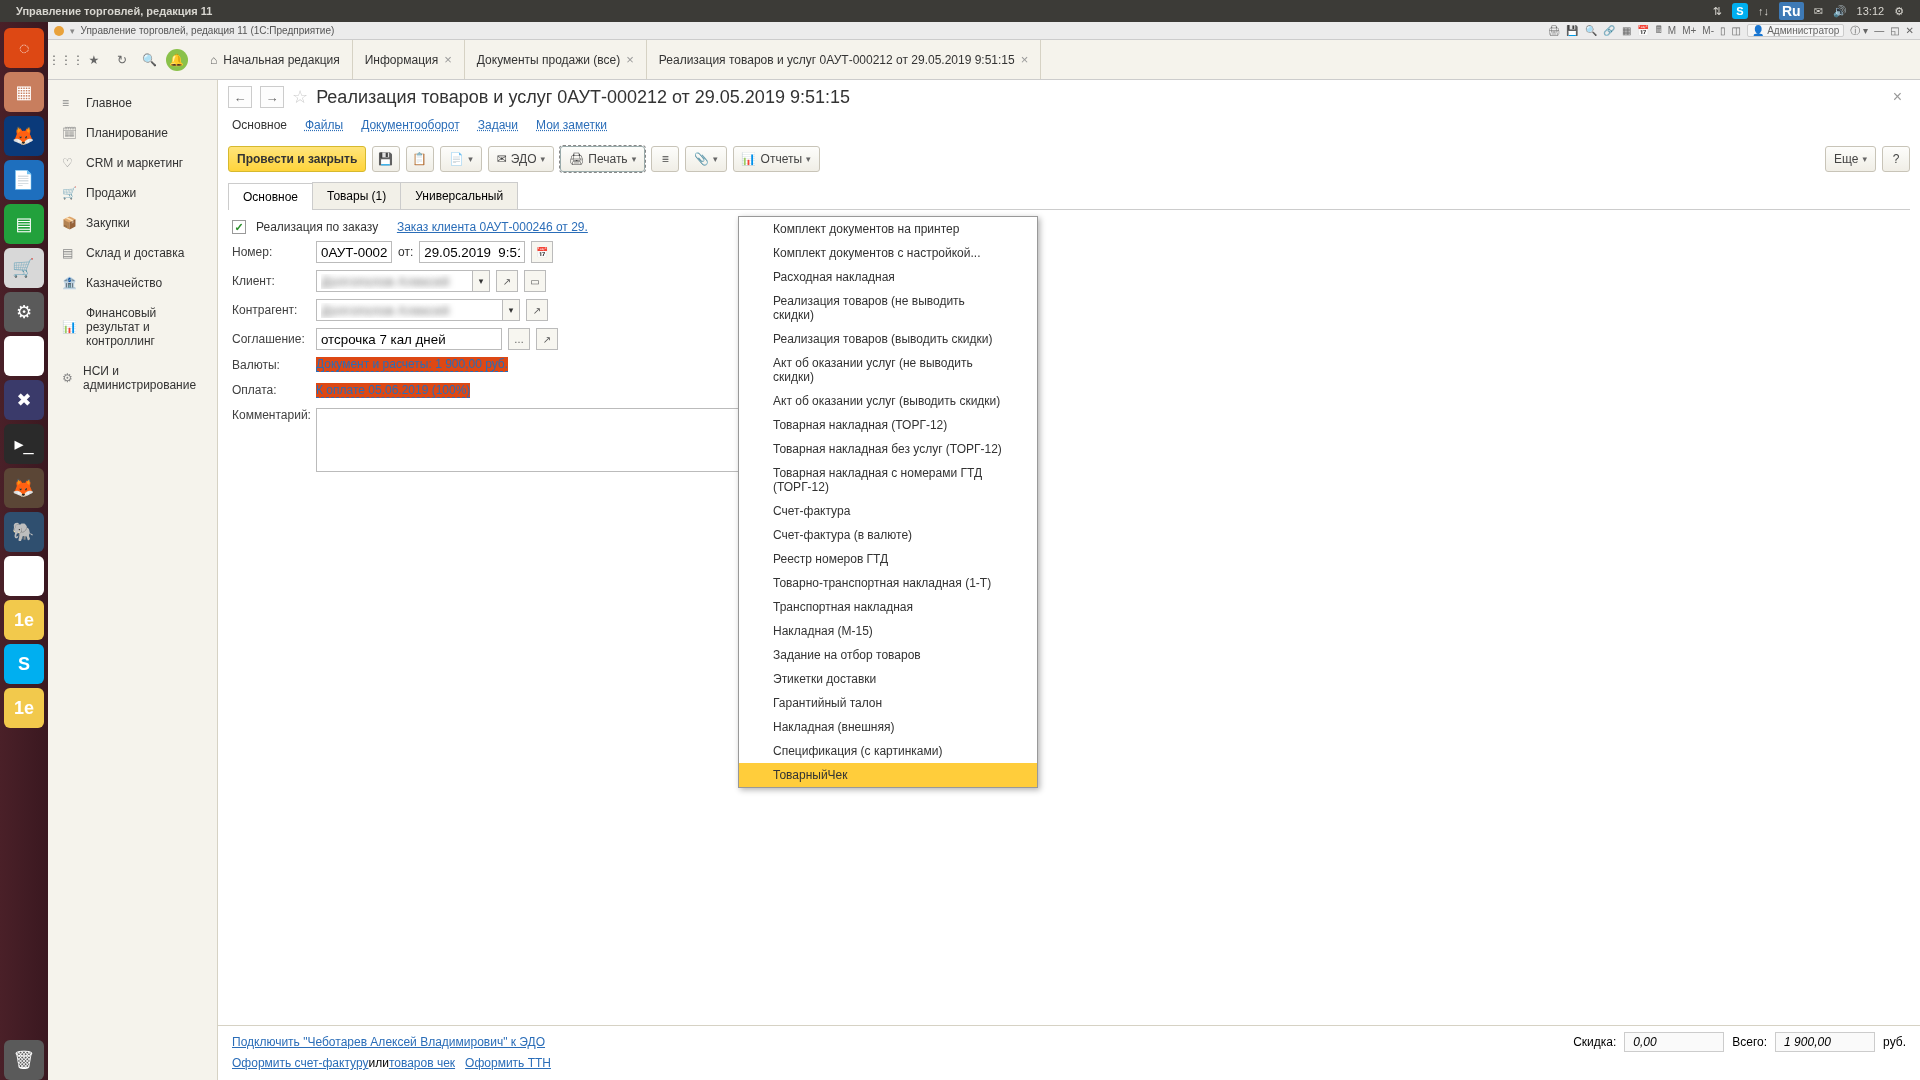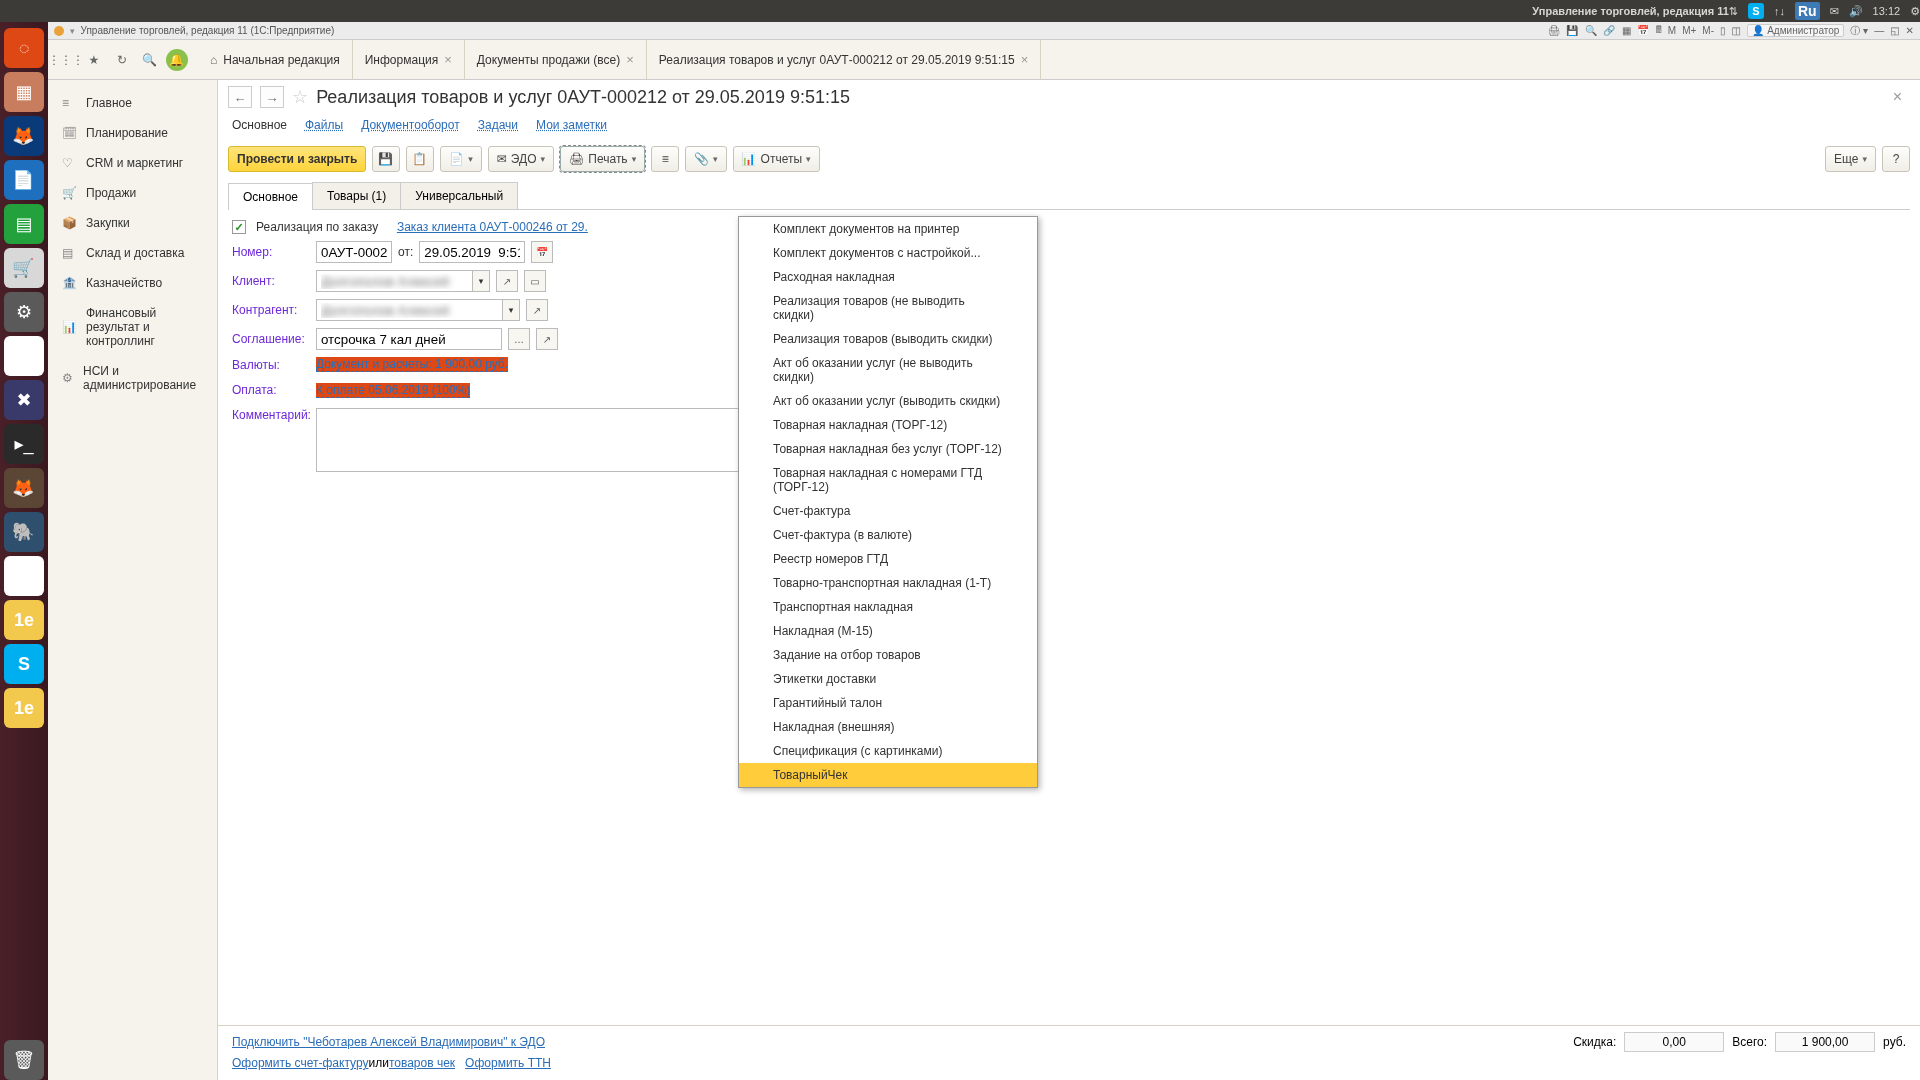--- a/index.html
+++ b/index.html
@@ -1,19 +1,19 @@
 <!DOCTYPE html>
 <html><head>
 <meta charset="utf-8">
 <style>
 * { margin: 0; padding: 0; box-sizing: border-box; font-family: Arial, sans-serif; }
 body { background: #2c2c2c; overflow: hidden; font-size: 12px; }
 
 
-.ubuntu-bar { height: 22px; background: #3c3b37; color: #d8d6d0; display: flex; align-items: center; padding: 0 0; font-size: 11px; text-align: right; }
+.ubuntu-bar { height: 22px; background: #3c3b37; color: #d8d6d0; display: flex; align-items: center; padding: 0 16px; font-size: 11px; }
 .ubuntu-bar .title { flex: 1; font-weight: bold; }
 .ubuntu-bar .tray { display: flex; gap: 10px; align-items: center; }
 .ubuntu-bar .tray span { display: inline-flex; align-items: center; }
 .ru-badge { background: #3e7ab6; color: #fff; padding: 1px 3px; border-radius: 2px; font-size: 14px; font-weight: bold; }
 .s-badge { background: #00aff0; color: #fff; width: 16px; height: 16px; border-radius: 3px; display: inline-flex; align-items: center; justify-content: center; font-weight: bold; font-size: 11px; }
 
 
 .launcher { position: absolute; left: 0; top: 22px; bottom: 0; width: 48px; background: linear-gradient(to right, #4a2028, #3a1820); padding-top: 6px; display: flex; flex-direction: column; gap: 4px; align-items: center; }
 .launcher .item { width: 40px; height: 40px; border-radius: 6px; display: flex; align-items: center; justify-content: center; font-size: 18px; color: #fff; }
 .dash { background: #dd4814; }
@@ -78,42 +78,42 @@
 .doc-toolbar .spacer { flex: 1; }
 
 
 .form-tabs { display: flex; border-bottom: 1px solid #ccc; margin: 0 10px; }
 .form-tab { padding: 6px 14px; border: 1px solid #ccc; border-bottom: none; background: #f2f0e8; font-size: 12px; margin-right: -1px; }
 .form-tab.active { background: #fff; position: relative; top: 1px; }
 
 
 .form-body { padding: 10px 14px; font-size: 12px; color: #333; }
 .row { display: flex; align-items: center; margin-bottom: 7px; gap: 6px; }
-.row .lbl { width: 78px; color: #6d28d9; }
+.row .lbl { width: 78px; color: #404040; }
 .inp { height: 22px; border: 1px solid #bbb; background: #fff; padding: 0 4px; }
 .inp.blur { color: transparent; text-shadow: 0 0 6px rgba(0,0,0,0.6); }
 .chip { width: 22px; height: 22px; border: 1px solid #bbb; background: #f7f6f0; display: inline-flex; align-items: center; justify-content: center; font-size: 10px; color: #555; }
 .chk { width: 14px; height: 14px; border: 1px solid #999; display: inline-flex; align-items: center; justify-content: center; color: #2a8f2a; font-size: 11px; margin-right: 4px; font-weight: bold; }
 .lnk { color: #2a6db8; }
 .lnk.dash { border-bottom: 1px dashed #2a6db8; }
 .txtarea { width: 540px; height: 64px; border: 1px solid #bbb; }
 .combo { display: flex; }
 .combo .inp { border-right: none; }
 .combo .dd { width: 18px; height: 22px; border: 1px solid #bbb; display: flex; align-items: center; justify-content: center; font-size: 9px; background: #f7f6f0; }
 
 
 .dropdown { position: absolute; left: 520px; top: 136px; width: 300px; background: #fff; border: 1px solid #999; box-shadow: 2px 2px 6px rgba(0,0,0,0.3); z-index: 100; }
 .dropdown .d-item { padding: 5px 34px; font-size: 12px; color: #333; }
 .dropdown .d-item.hl { background: #ffcd3b; }
 
 
 .footer { border-top: 1px solid #d6d2c4; background: #fff; padding: 6px 14px; }
 .footer .line { display: flex; align-items: center; font-size: 12px; margin-bottom: 4px; }
 .footer .totals { margin-left: auto; display: flex; gap: 8px; align-items: center; }
-.footer .box { border: 1px solid #ccc; padding: 2px 8px; min-width: 100px; text-align: center; background: #fafafa; }
+.footer .box { border: 1px solid #ccc; padding: 2px 8px; min-width: 100px; text-align: left; background: #fafafa; font-style: italic; }
 </style>
 </head>
 <body>
 
 <div class="ubuntu-bar">
   <span class="title">Управление торговлей, редакция 11</span>
   <div class="tray">
     <span>⇅</span>
     <span class="s-badge">S</span>
     <span>↑↓</span>

